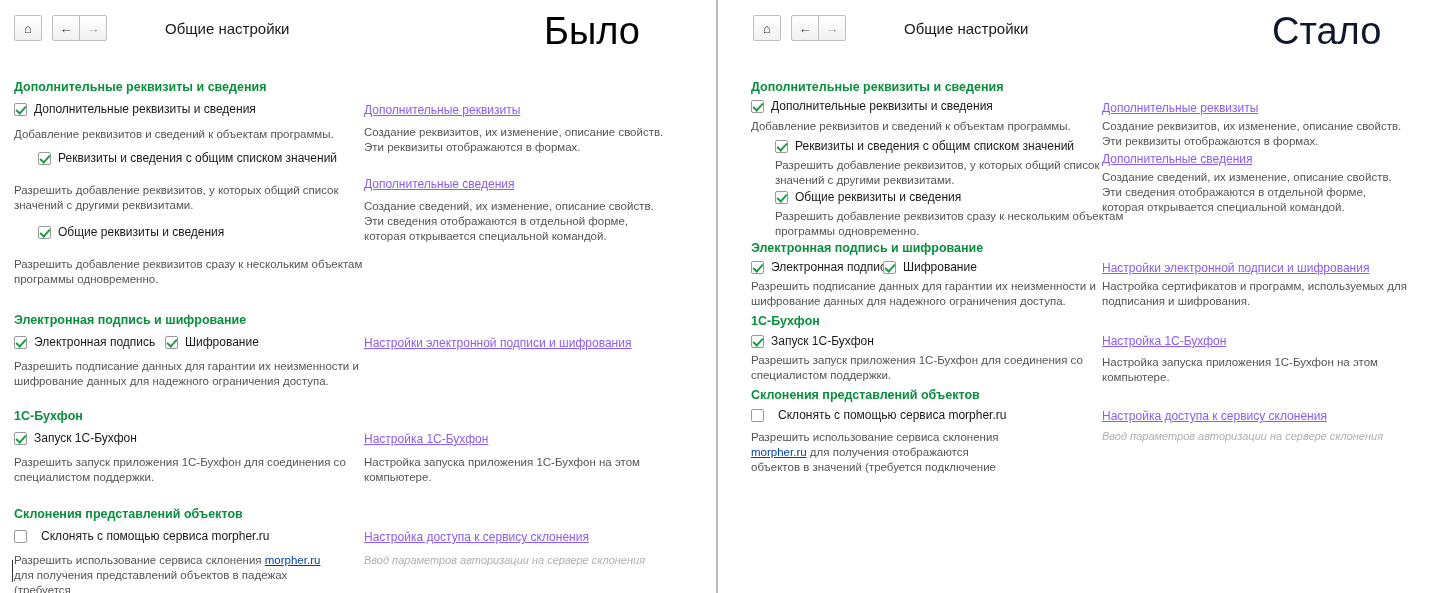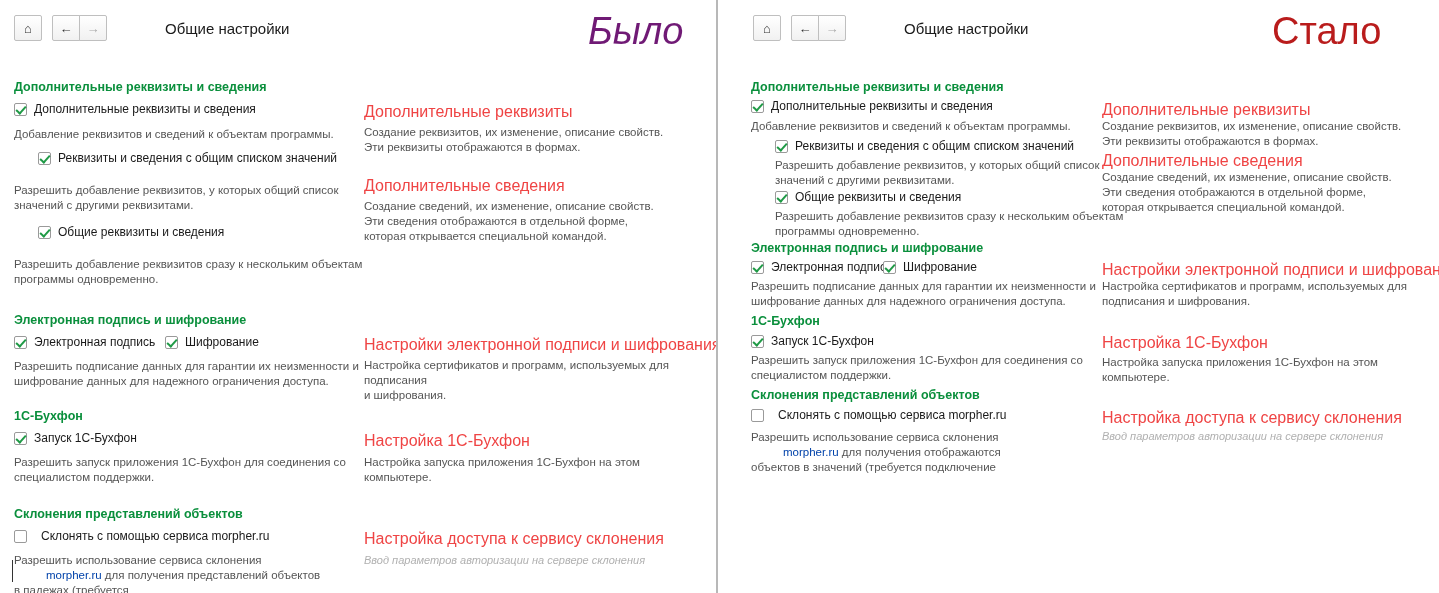--- a/index.html
+++ b/index.html
@@ -56,22 +56,22 @@
     margin-left:58px;
     white-space:nowrap;
   }
   .stamp{
     position:absolute;
     top:10px;
     font-size:38px;
     font-weight:normal;
     white-space:nowrap;
   }
-  .stamp-left{left:588px;color:#701a75;font-style:italic;}
-  .stamp-right{left:1272px;color:#b91c1c;}
+  .stamp-left{left:544px;color:#000000;}
+  .stamp-right{left:1272px;color:#0f172a;}
   .grp-head{
     color:#0a8f3c;
     font-weight:bold;
     font-size:12.5px;
     position:absolute;
     white-space:nowrap;
   }
   .row{position:absolute;}
   .cb-line{display:flex;align-items:center;white-space:nowrap;}
   .cb{
@@ -94,34 +94,35 @@
     transform:rotate(42deg);
   }
   .cb-label{margin-left:7px;font-size:12px;color:#1a1a1a;}
   .desc{
     color:#555;
     font-size:11.5px;
     line-height:15px;
     white-space:pre-line;
   }
   .link{
-    color:#ef4444;
-    font-size:16px;
+    color:#8b5cf6;
+    text-decoration:underline;
+    font-size:12px;
     white-space:nowrap;
     cursor:pointer;
   }
   .link-dim{
     color:#b0b0b0;
     font-size:11px;
     white-space:nowrap;
     font-style:italic;
   }
   .inline-link{
     color:#0042aa;
-    margin-left:32px;
+    text-decoration:underline;
   }
   .fadeout{
     position:absolute;
     left:723px;
     top:470px;
     width:716px;
     height:30px;
     background:linear-gradient(rgba(255,255,255,0),#ffffff 80%);
     pointer-events:none;
   }
@@ -192,22 +193,20 @@
   </div>
   <div class="row" style="left:165px;top:335px;">
     <div class="cb-line">
         <span class="cb checked"></span>
         <span class="cb-label">Шифрование</span>
       </div>
   </div>
   <div class="desc" style="position:absolute;left:14px;top:359px;width:350px;">Разрешить подписание данных для гарантии их неизменности и
 шифрование данных для надежного ограничения доступа.</div>
   <div class="link" style="position:absolute;left:364px;top:336px;">Настройки электронной подписи и шифрования</div>
-  <div class="desc" style="position:absolute;left:364px;top:358px;width:340px;">Настройка сертификатов и программ, используемых для подписания
-и шифрования.</div>
 
   <div class="grp-head" style="left:14px;top:409px;">1С-Бухфон</div>
   <div class="row" style="left:14px;top:431px;">
     <div class="cb-line">
         <span class="cb checked"></span>
         <span class="cb-label">Запуск 1С-Бухфон</span>
       </div>
   </div>
   <div class="desc" style="position:absolute;left:14px;top:455px;width:350px;">Разрешить запуск приложения 1С-Бухфон для соединения со
 специалистом поддержки.</div>

